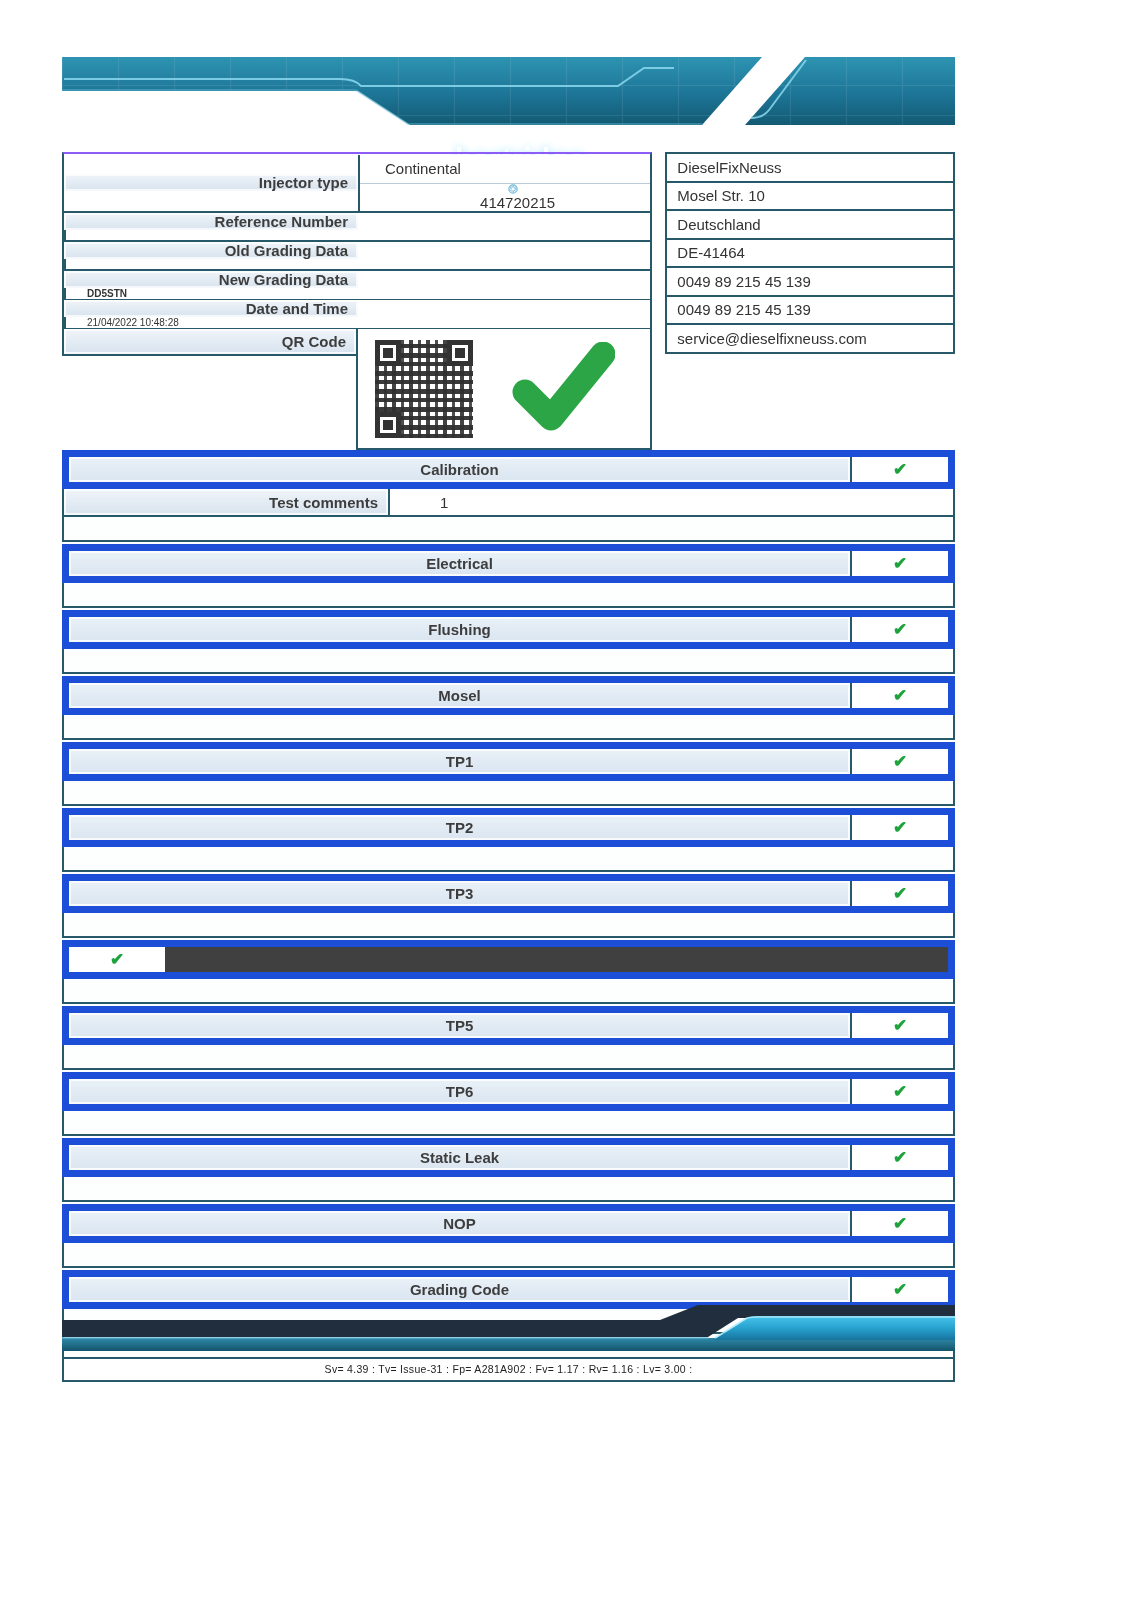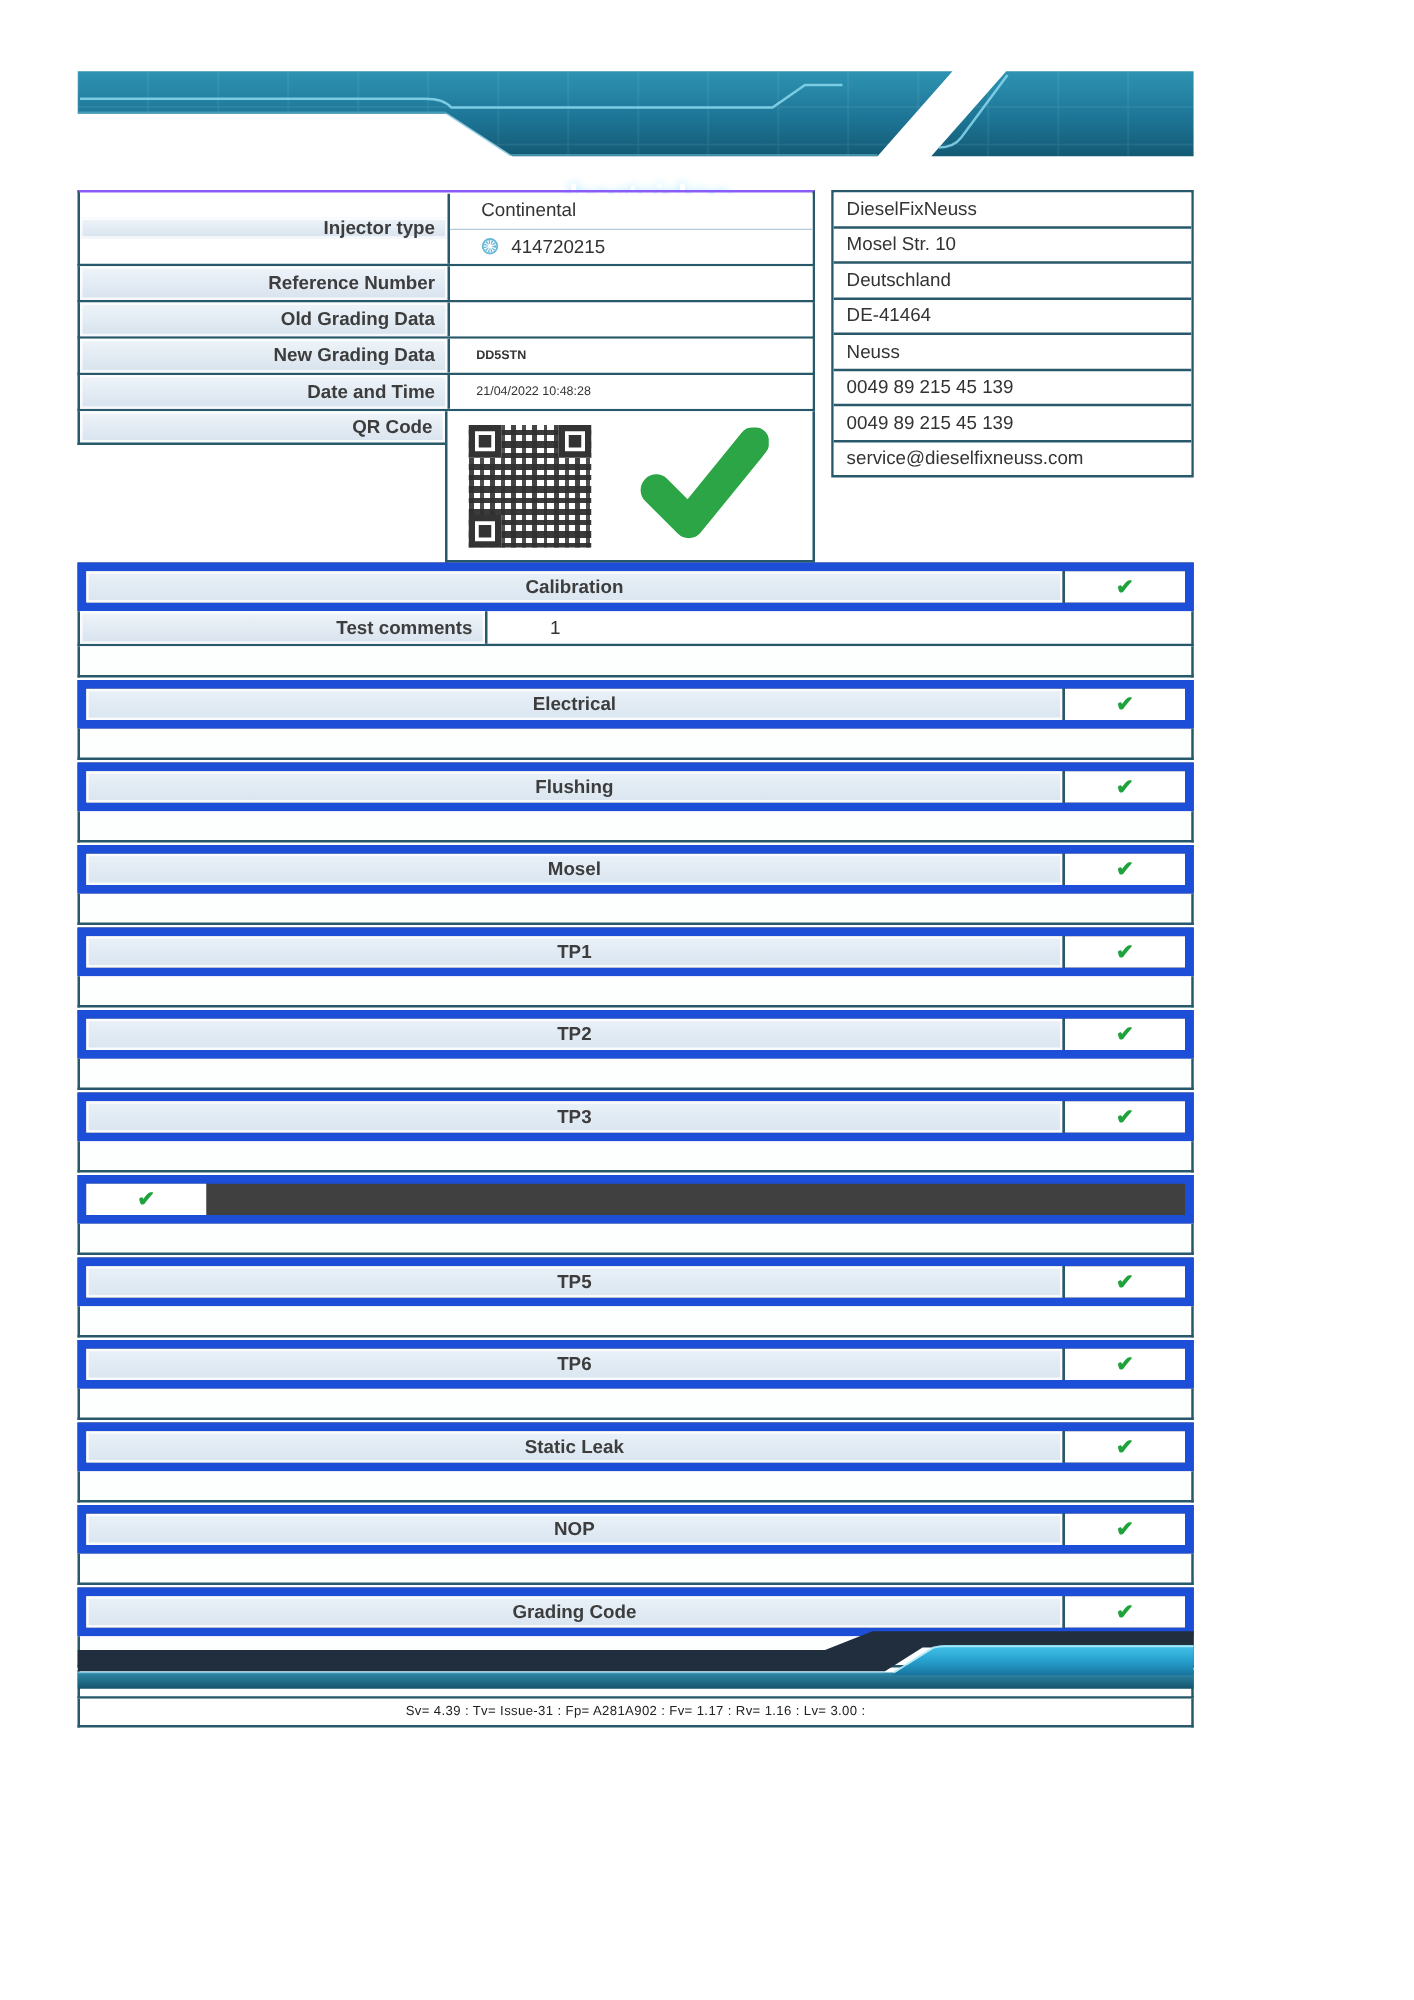--- a/index.html
+++ b/index.html
@@ -25,25 +25,25 @@
   .irow.first { border-top:2px solid #8b5cf6;align-items:center; }
   .lbl {
     width:294px; background:linear-gradient(#eff4f9,#d8e3ee);
     box-shadow:inset 0 0 0 2px rgba(255,255,255,.75);
     display:flex; align-items:center; justify-content:flex-end;
     padding-right:10px; box-sizing:border-box;
     font-weight:bold; color:#3d3d3d; font-size:15px;
   }
   .val { flex:1; background:#fff; border-left:2px solid #27596a; font-size:10px; color:#333;
          display:flex; align-items:center; padding-left:21px; box-sizing:border-box; }
-  .h28 { height:27px; }
+  .h28 { height:27px;flex-direction:column; }
   .dbl { height:57px; }
   .val-stack { flex:1; border-left:2px solid #27596a; display:flex; flex-direction:column; }
   .val-stack .sub { height:28px; display:flex; align-items:center; padding-left:25px; font-size:15px; background:#fff; box-sizing:border-box; }
-  .val-stack .sub + .sub { border-top:1px solid #b9cbd8; }
+  .val-stack .sub + .sub { border-top:1px solid #b9cbd8;flex-direction:column; }
   .bold { font-weight:bold; }
 
   .qr-row { display:flex; }
   .qr-lblcol { width:294px; }
   .qr-lblbox {
     height:27px; background:linear-gradient(#eff4f9,#d8e3ee);
     box-shadow:inset 0 0 0 2px rgba(255,255,255,.75);
     border-left:2px solid #27596a; border-bottom:2px solid #27596a;
     display:flex; align-items:center; justify-content:flex-end; padding-right:10px; box-sizing:border-box;
     font-weight:bold; color:#3d3d3d; font-size:15px;
@@ -181,21 +181,20 @@
           </svg>
         </div>
       </div>
     </div>
 
     <div class="tbl-right">
       <div class="arow">DieselFixNeuss</div>
       <div class="arow">Mosel Str. 10</div>
       <div class="arow">Deutschland</div>
       <div class="arow">DE-41464</div>
-      <div class="arow">Neuss</div>
       <div class="arow">0049 89 215 45 139</div>
       <div class="arow">0049 89 215 45 139</div>
       <div class="arow">service@dieselfixneuss.com</div>
     </div>
   </div>
 
   <div class="sections">
 
     <div class="sec">
       <div class="sec-head">

